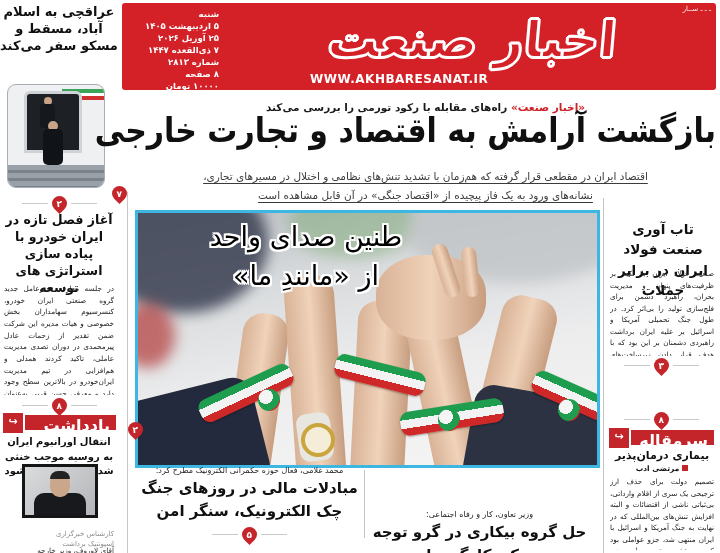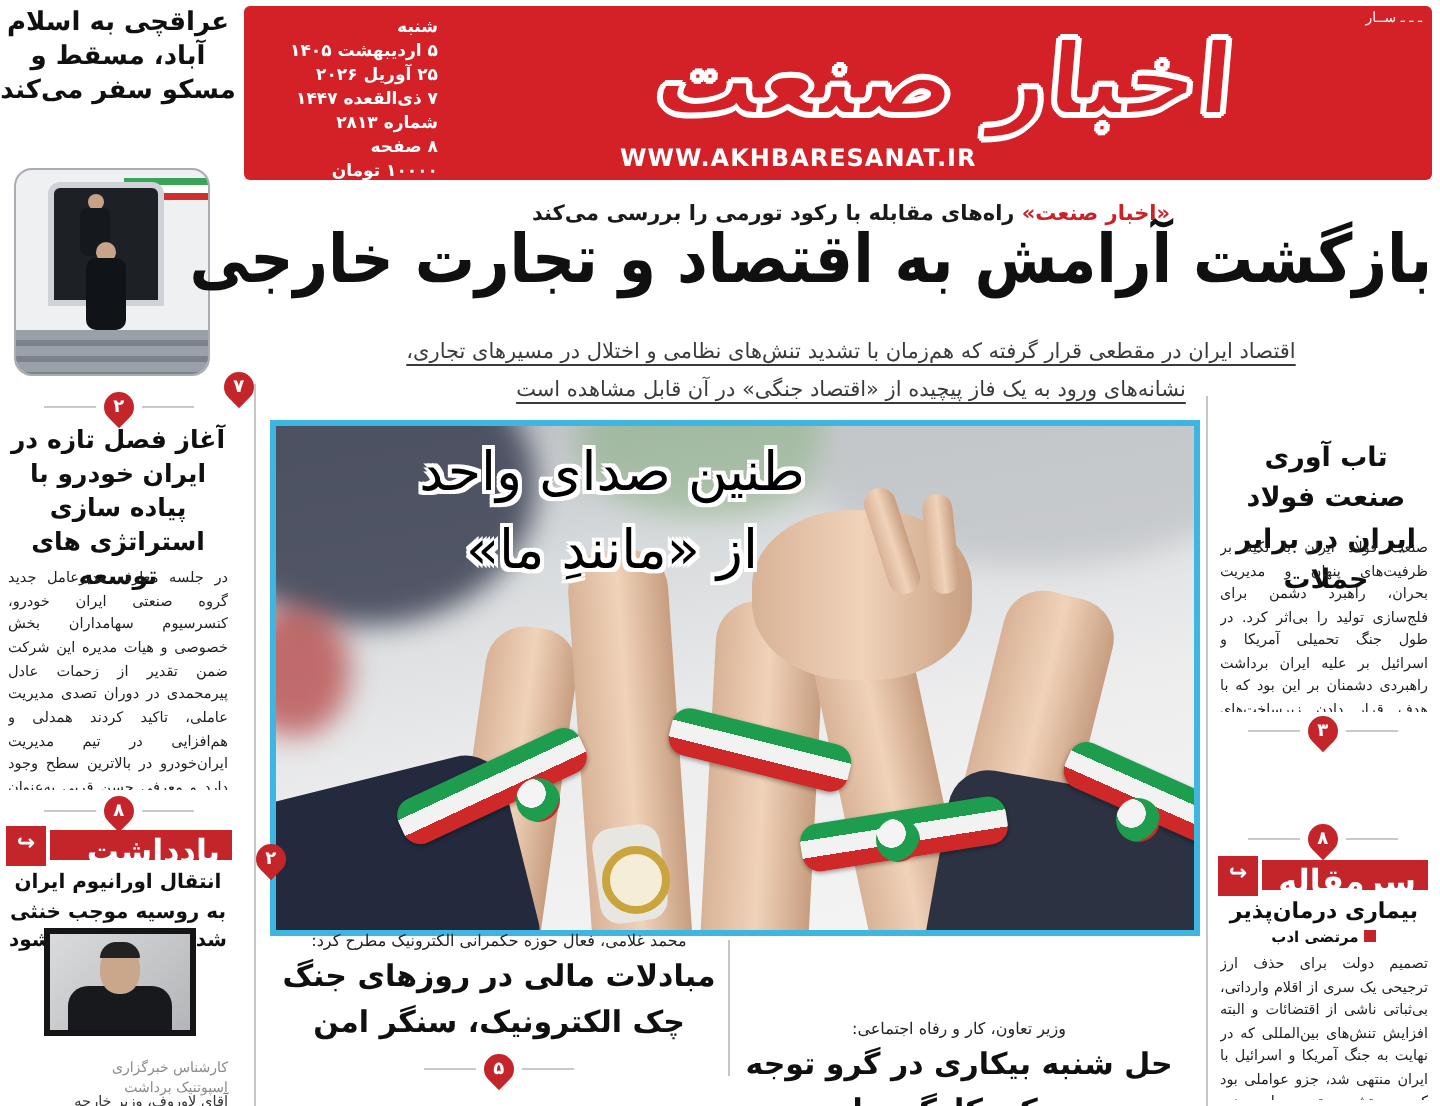--- a/index.html
+++ b/index.html
@@ -203,21 +203,21 @@
     <span class="lbl">سرمقاله</span>
   </div>
   <div class="abs hl" style="left:610px;top:449px;width:104px;font-size:11px;">بیماری درمان‌پذیر</div>
   <div class="abs" style="left:610px;top:464px;width:104px;font-size:7.5px;font-weight:bold;text-align:center;color:#111;"><span class="redsq"></span><span>مرتضی ادب</span></div>
   <div class="abs body-txt" style="left:610px;top:476px;width:104px;font-size:7.2px;height:74px;">تصمیم دولت برای حذف ارز ترجیحی یک سری از اقلام وارداتی، بی‌ثباتی ناشی از اقتضائات و البته افزایش تنش‌های بین‌المللی که در نهایت به جنگ آمریکا و اسرائیل با ایران منتهی شد، جزو عواملی بود که به تشدید تورم دامن زد. افزایش شدید سه شاخص تورم، پایه پولی و نقدینگی را دولت و بانک مرکزی جدی بگیرد؛ جبران کسری بودجه فقط بر عهده یک نهاد نیست. در پایان سال ۱۴۰۴</div>
 
   <div class="abs" style="left:135px;top:466px;width:459px;height:85px;display:flex;">
     <div style="flex:1;padding:0 6px;margin-top:44px;">
       <div style="font-size:8px;color:#222;text-align:center;">وزیر تعاون، کار و رفاه اجتماعی:</div>
       <div class="hl" style="font-size:15px;line-height:1.55;margin-top:2px;">
-        <div>حل شنبه بیکاری در گرو توجه</div>
+        <div>حل گروه بیکاری در گرو توجه</div>
         <div>به مسکن کارگری است</div>
       </div>
       <div class="pgrow" style="margin-top:3px;">
 
         <span class="pin">
             <i>۳</i>
           </span>
 
       </div>
     </div>

